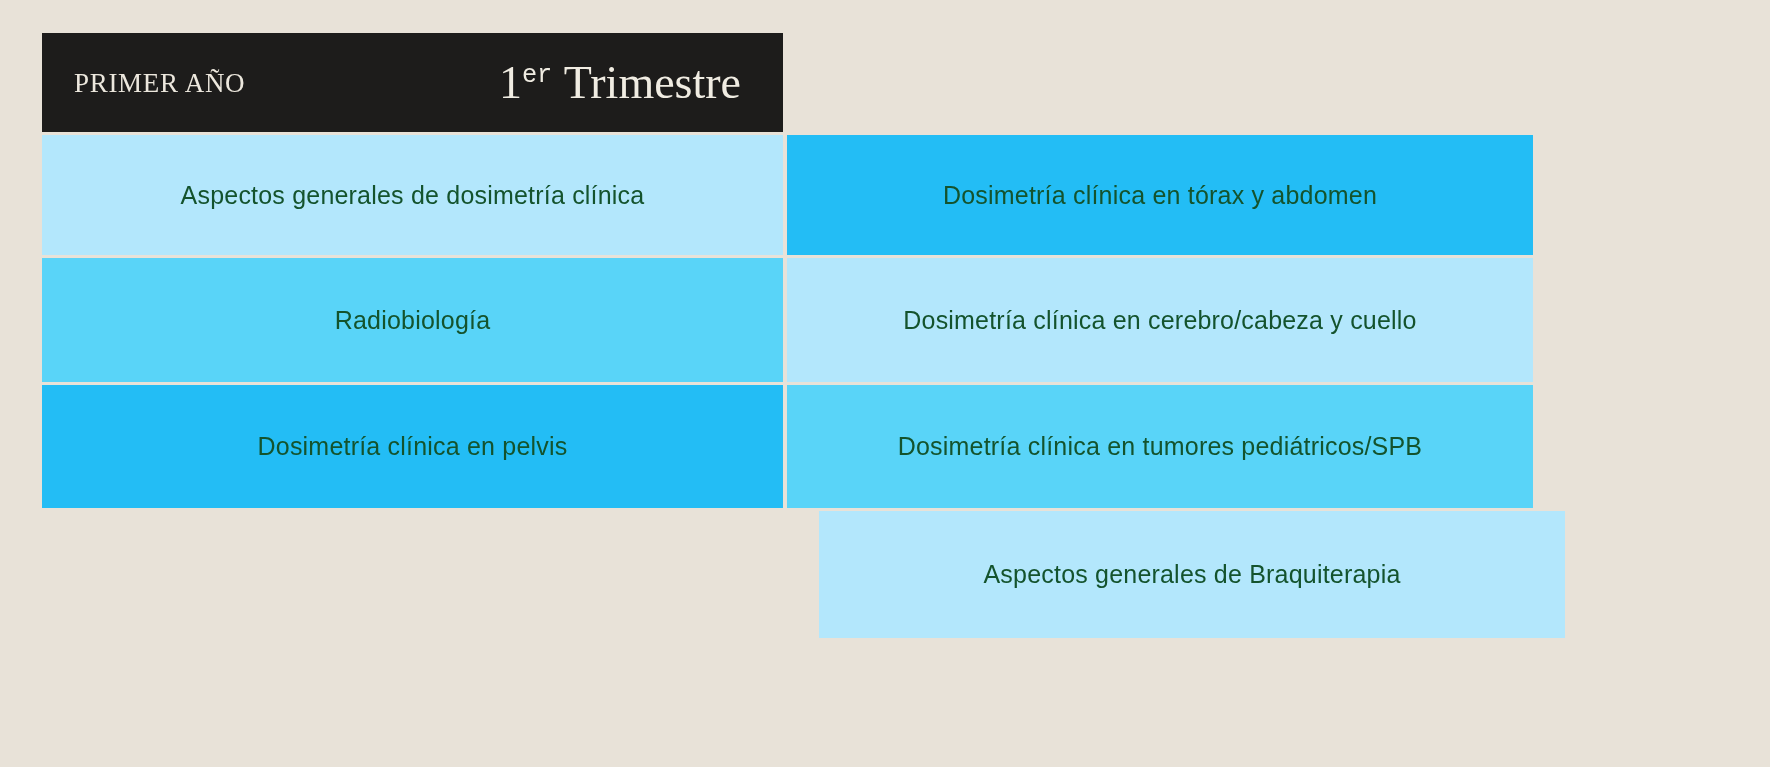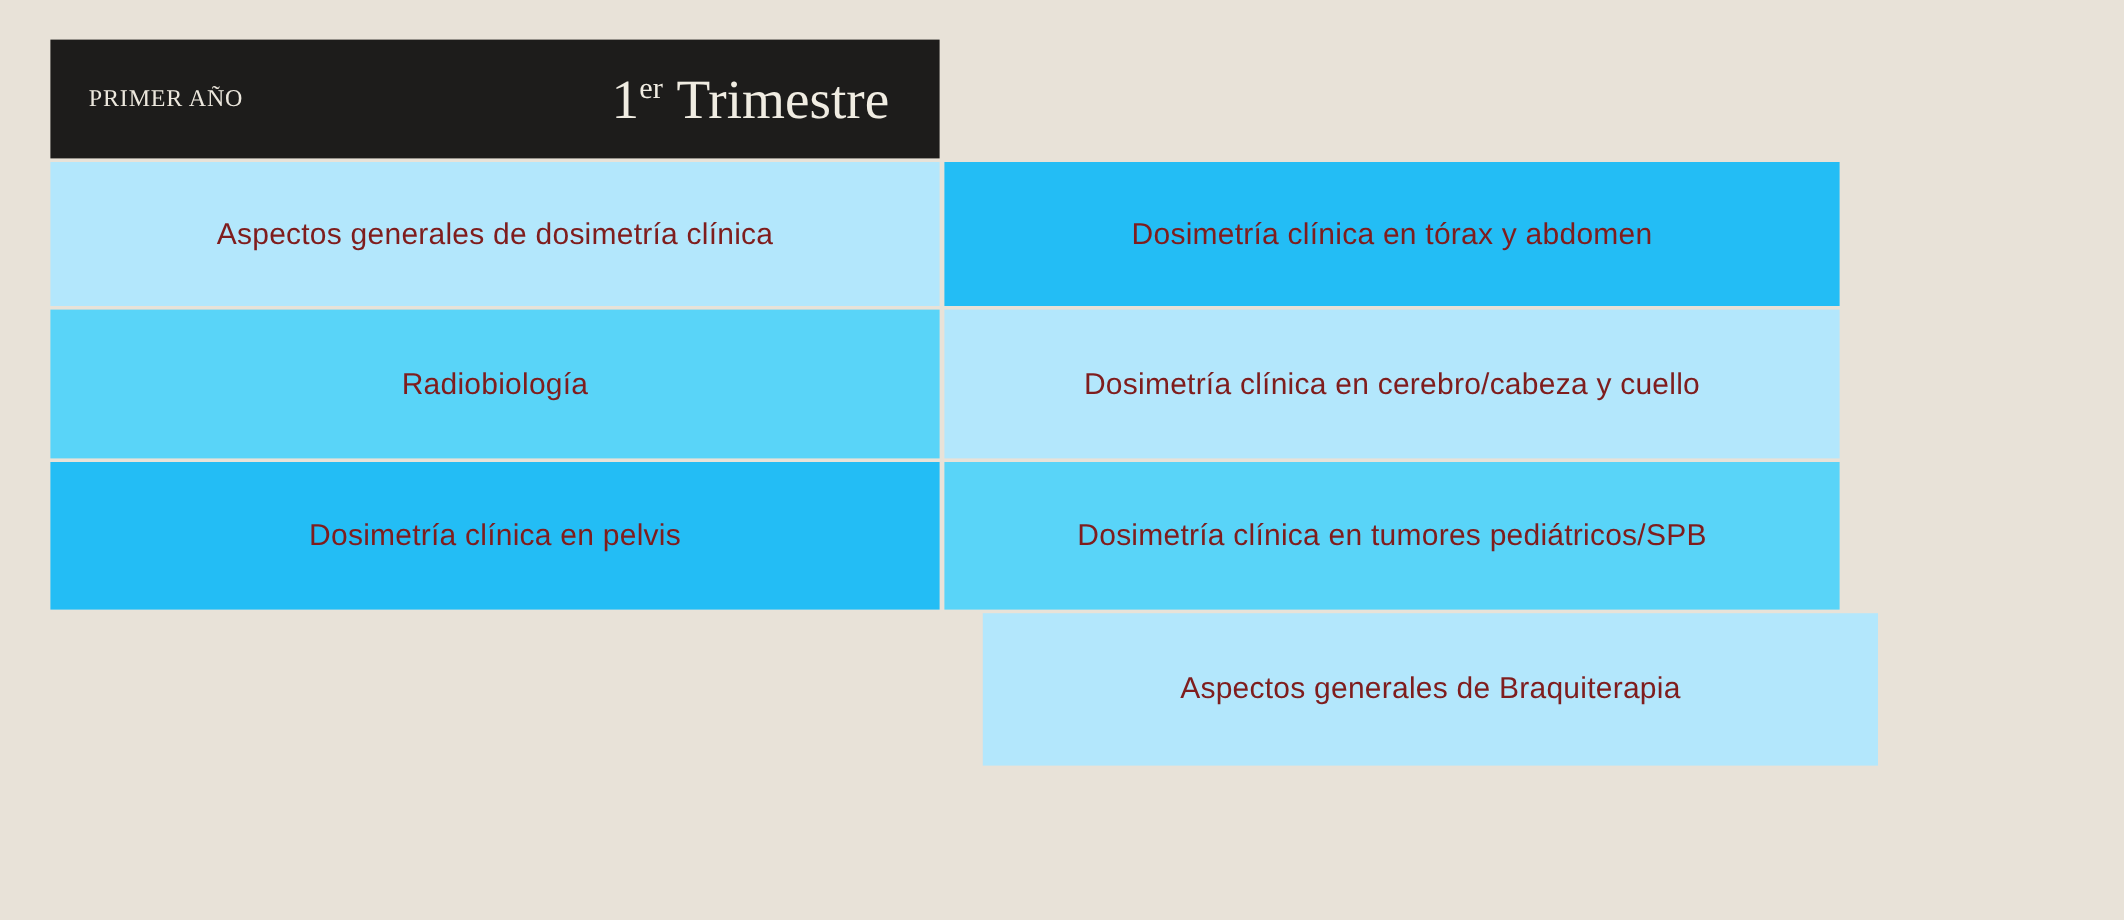--- a/index.html
+++ b/index.html
@@ -41,37 +41,38 @@
   .header-cell.left  { width: 741px; }
   .header-cell.right { width: 746px; margin-left: 4px; }
 
   .year-label {
     position: absolute;
     left: 32px;
     top: 50%;
     transform: translateY(-50%);
     color: #ece7dd;
     font-family: "Liberation Serif", serif;
-    font-size: 20px;
+    font-size: 27px;
     letter-spacing: 0.7px;
     white-space: nowrap;
   }
   .trimester-label {
     margin-left: auto;
     margin-right: 42px;
     color: #f0ece2;
     font-family: "Liberation Serif", serif;
     font-size: 46px;
     line-height: 1;
     white-space: nowrap;
   }
   .trimester-label .ord {
     font-size: 0.55em;
     vertical-align: super;
     line-height: 0;
+    font-family: Liberation Mono, monospace;
   }
 
   
   .body-grid {
     position: absolute;
     left: 0;
     top: 99px;
     width: 100%;
     height: 506px;
   }
@@ -86,21 +87,21 @@
   .cell {
     position: absolute;
     left: 0;
     width: 100%;
     box-sizing: border-box;
     display: flex;
     align-items: center;
     justify-content: center;
     padding: 0 34px;
     text-align: center;
-    color: #7f1d1d;
+    color: #14532d;
     font-size: 25px;
     letter-spacing: 0.2px;
   }
   
   .r1 { top: 3px;   height: 120px; }
   .r2 { top: 126px; height: 124px; }
   .r3 { top: 253px; height: 123px; }
   .r4 { top: 379px; height: 127px; margin-left: 32px; }
 
   

